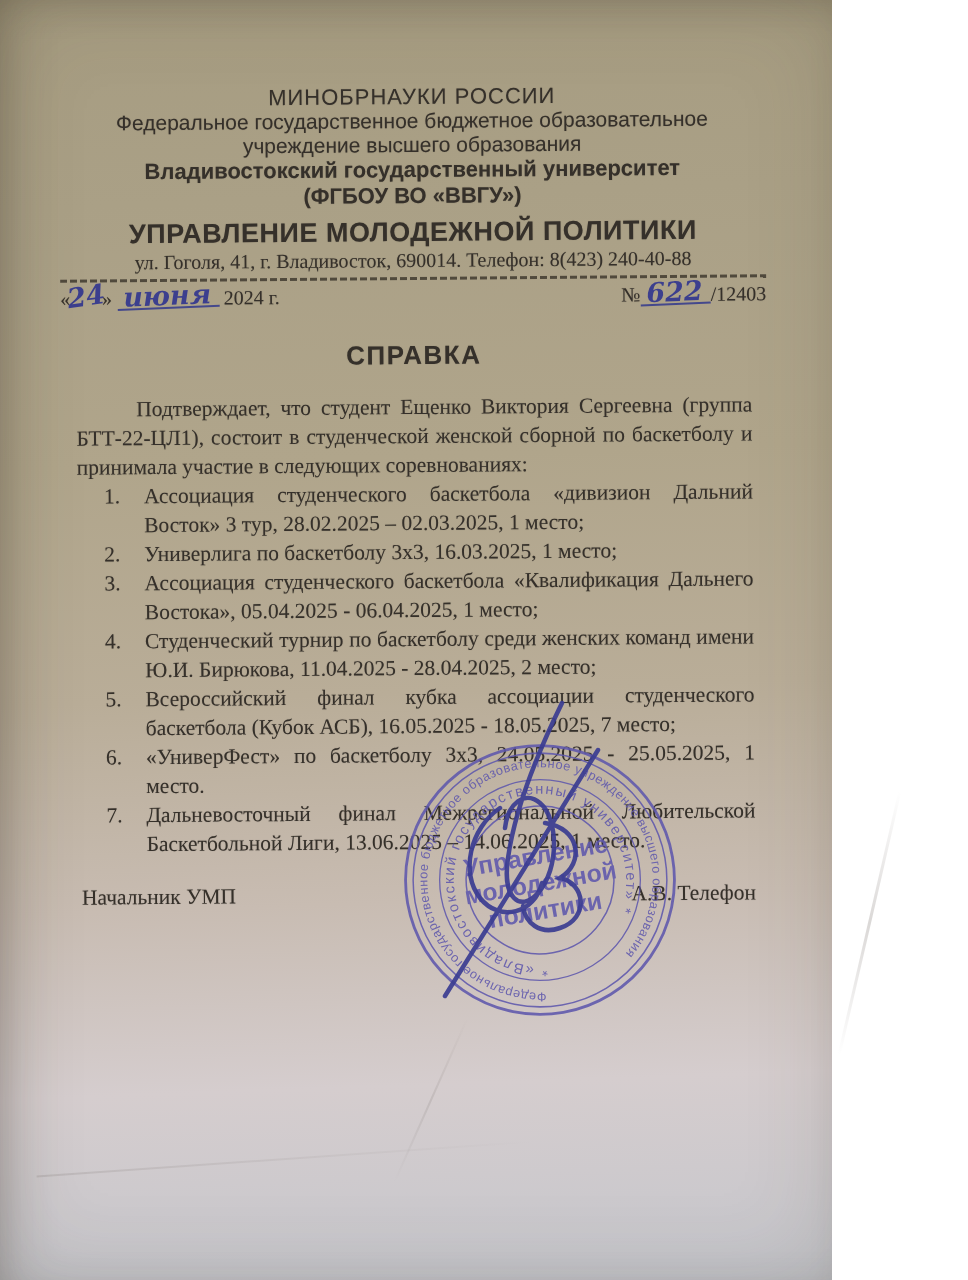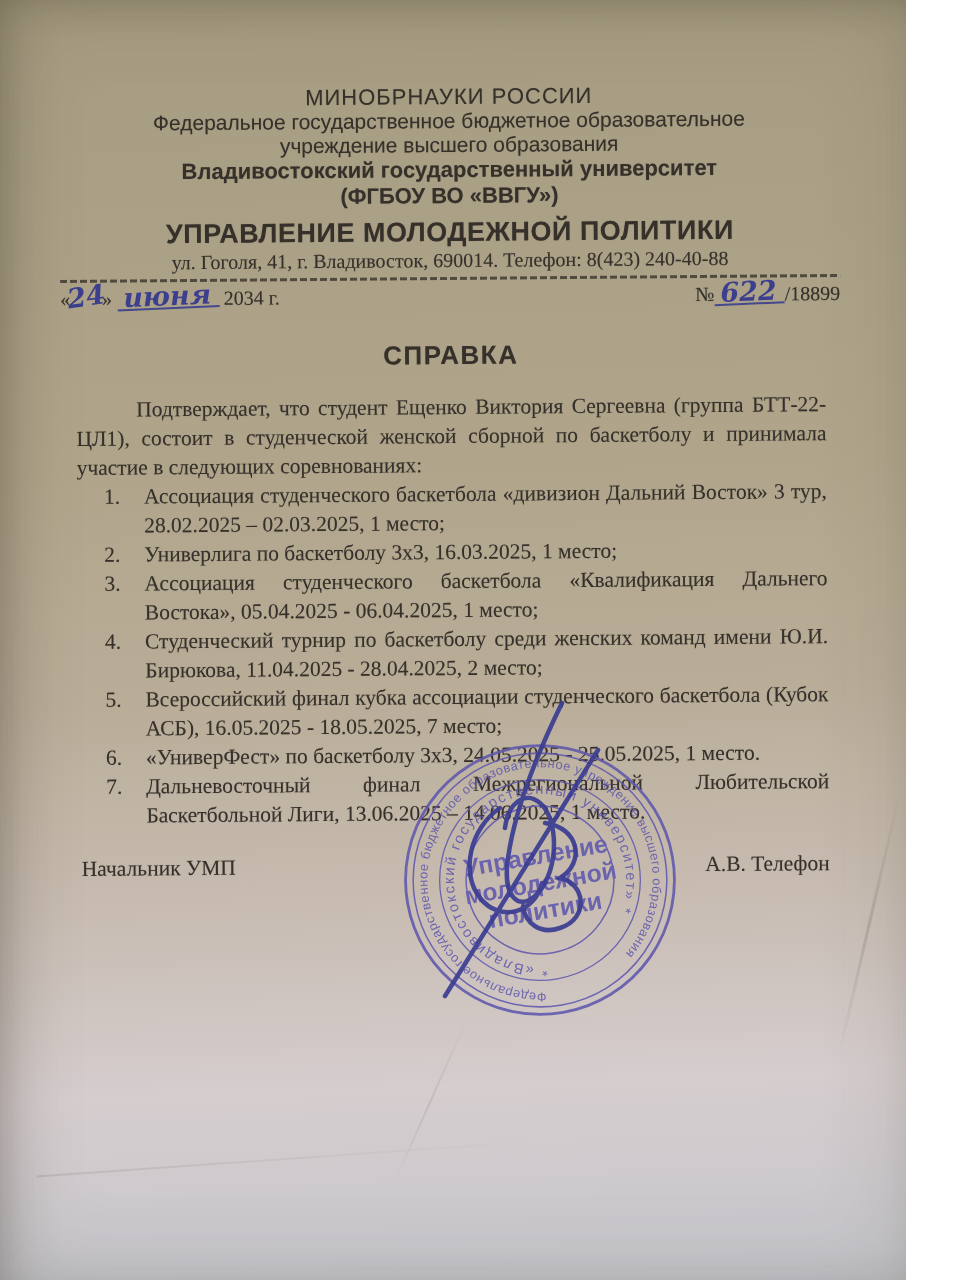--- a/index.html
+++ b/index.html
@@ -1,21 +1,21 @@
 <!DOCTYPE html>
 <html><head>
 <meta charset="utf-8">
 <style>
   html,body{margin:0;padding:0;}
   body{
     width:968px;height:1280px;overflow:hidden;
     font-family:"Liberation Serif", serif;
   }
   .photo{
-    position:relative;width:906px;height:1280px;
+    position:relative;width:832px;height:1280px;
     background:linear-gradient(178deg,
       #a69c81 0%, #aaa086 16%, #b0a58b 36%, #b9ad98 54%,
       #c8bcb2 70%, #d5cdce 84%, #c5c6cc 100%);
   }
   .photo::after{
     content:'';position:absolute;inset:0;pointer-events:none;
     box-shadow: inset 0 0 90px rgba(70,62,45,0.16),
                 inset 30px 0 55px -30px rgba(55,48,36,0.30),
                 inset 0 18px 40px -20px rgba(55,48,36,0.22);
   }
@@ -109,26 +109,26 @@
         <div class="department">УПРАВЛЕНИЕ МОЛОДЕЖНОЙ ПОЛИТИКИ</div>
         <div class="address">ул. Гоголя, 41, г. Владивосток, 690014. Телефон: 8(423) 240-40-88</div>
       </div>
 
       <div class="dashline"></div>
 
       <div class="metarow">
         <div>
           <span>«</span><span class="hand hand-day">24</span><span>»</span>
           <span class="hand hand-underline">июня</span>
-          <span>2034 г.</span>
+          <span>2024 г.</span>
         </div>
         <div class="num-group">
           <span>№</span>
             <span class="hand hand-underline">622</span>
-            <span>/18899</span>
+            <span>/12403</span>
         </div>
       </div>
 
       <div class="title">СПРАВКА</div>
 
       <div class="para">Подтверждает, что студент Ещенко Виктория Сергеевна (группа БТТ-22-ЦЛ1), состоит в студенческой женской сборной по баскетболу и принимала участие в следующих соревнованиях:</div>
 
       <div class="list">
         <div class="li">
           <span class="n">1.</span>

